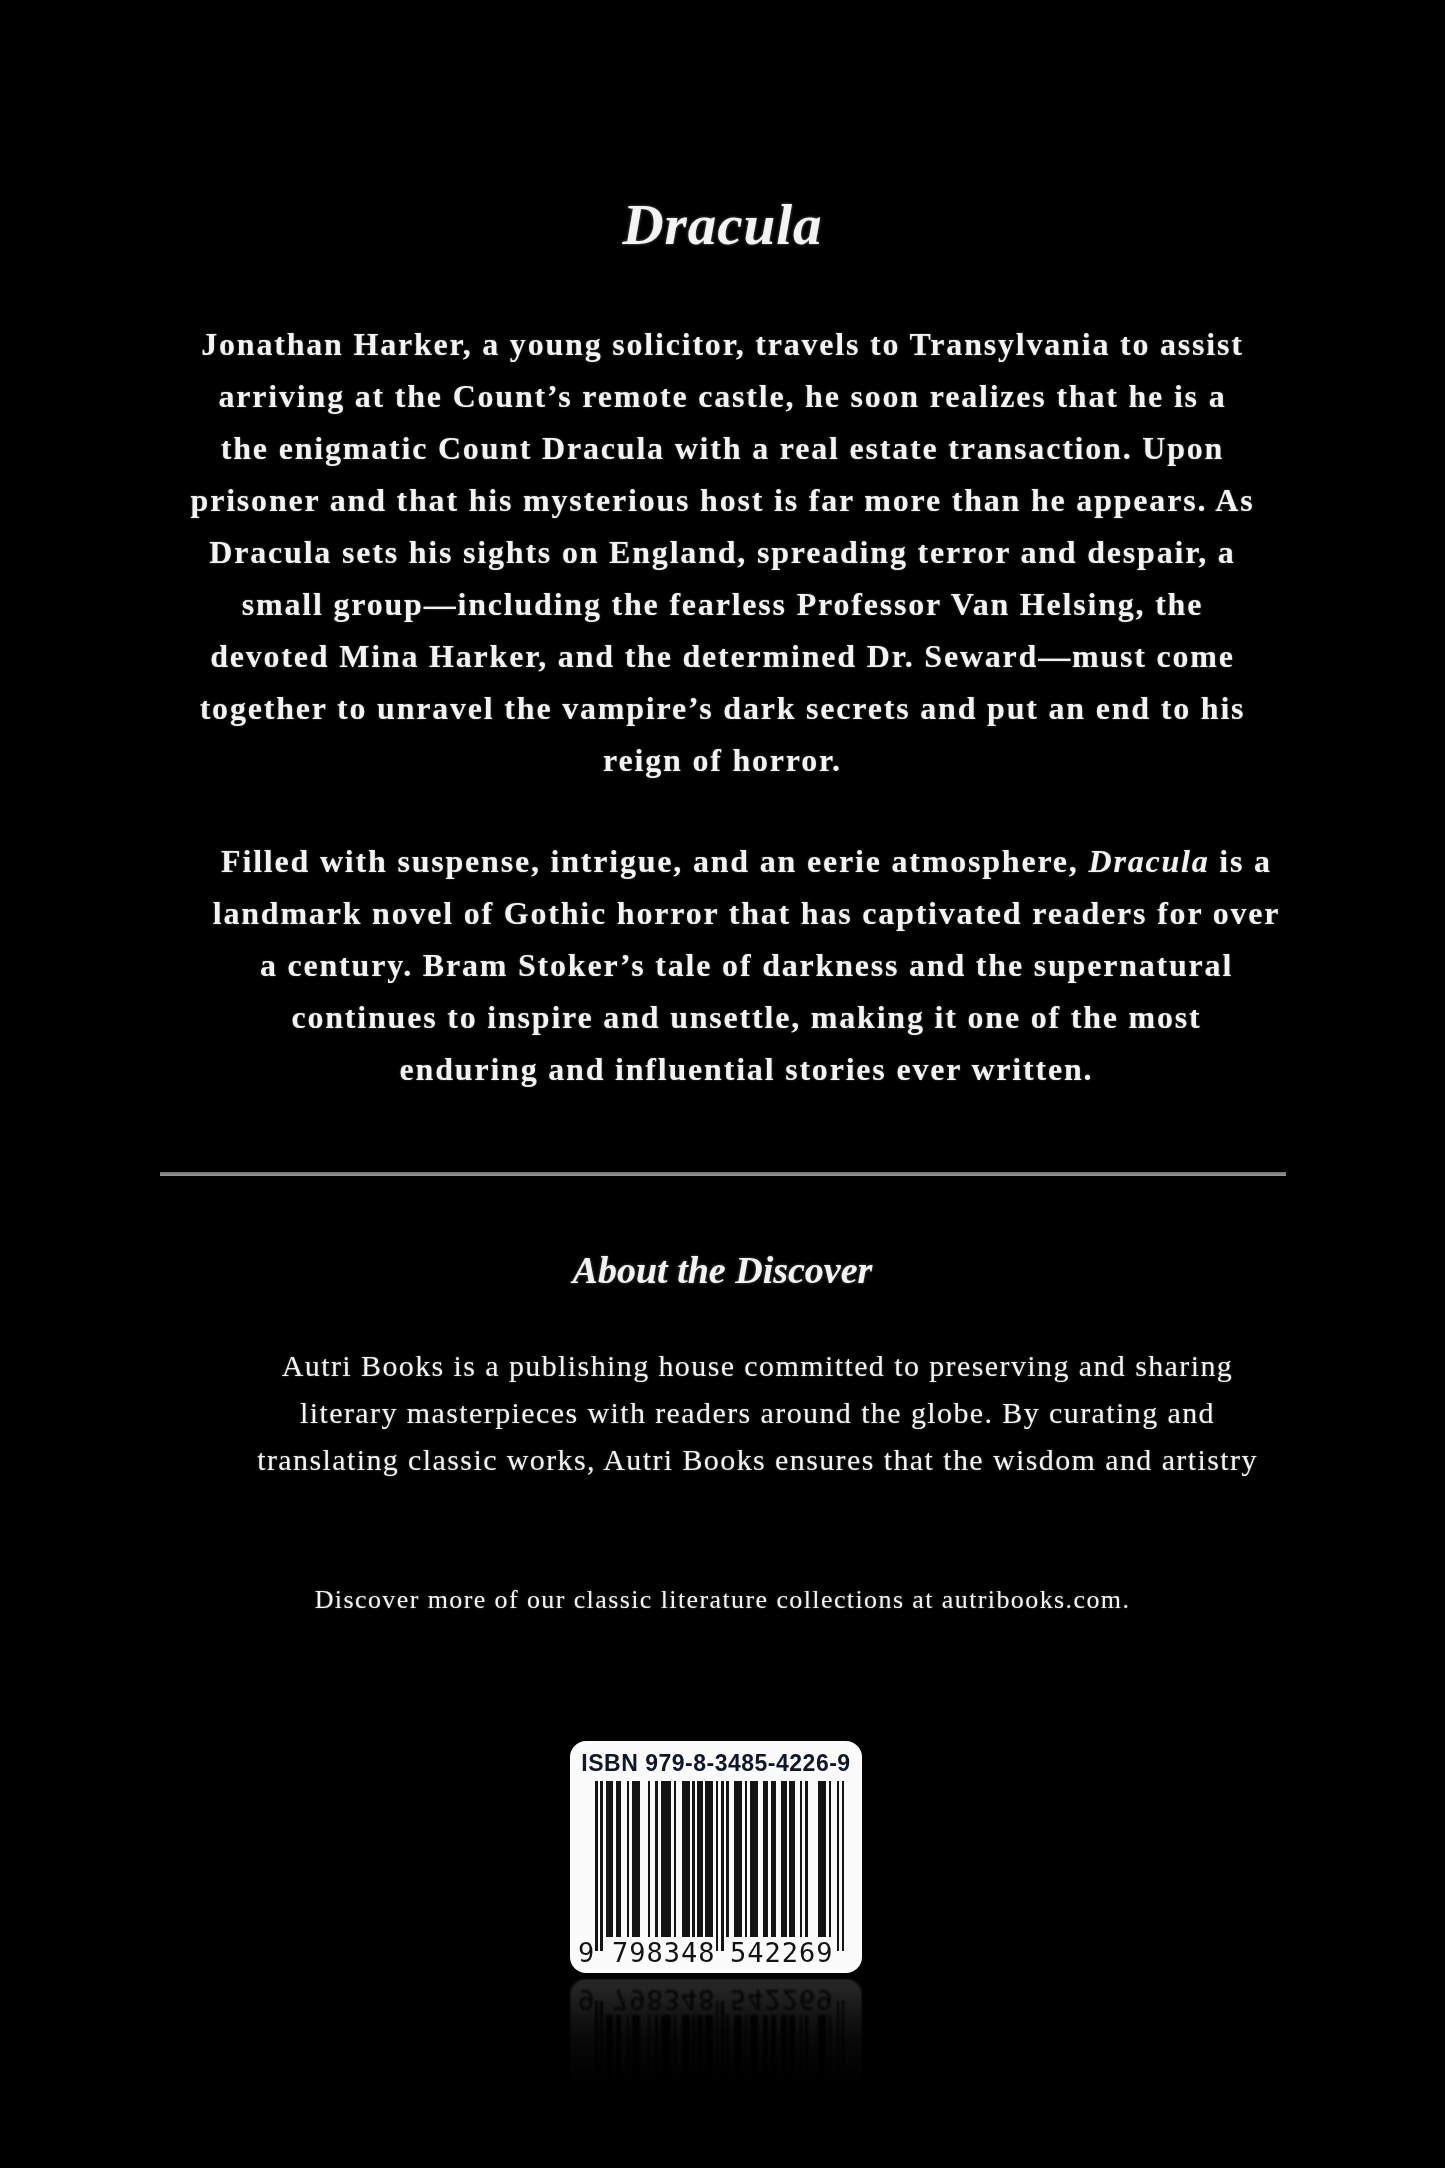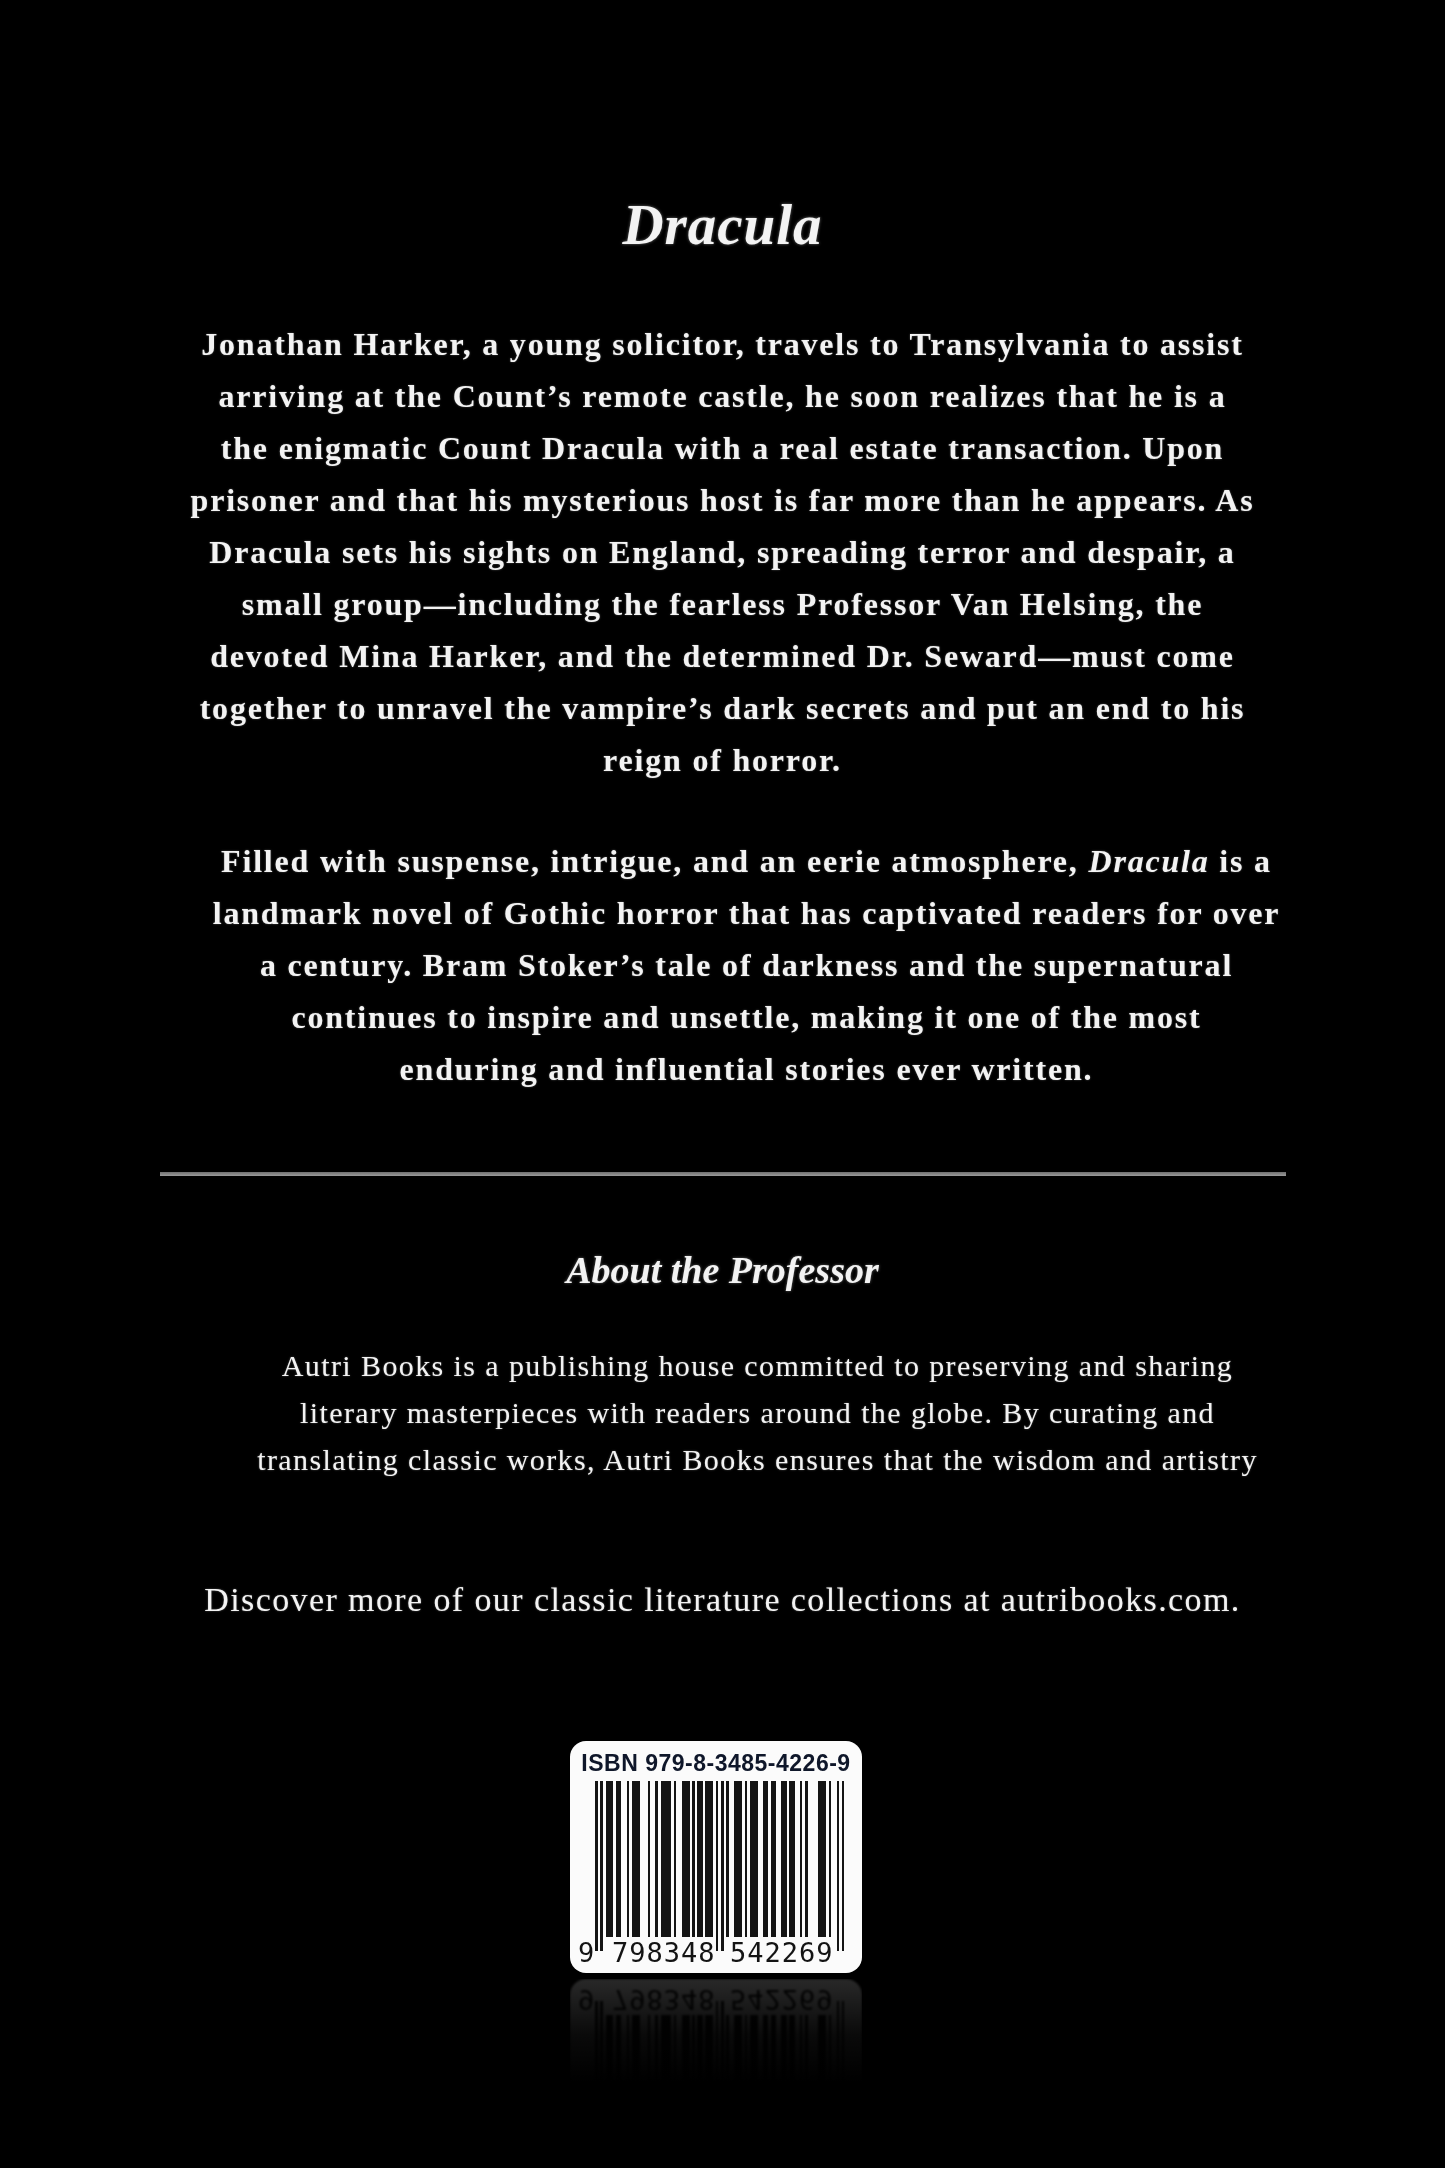--- a/index.html
+++ b/index.html
@@ -30,21 +30,21 @@
     text-shadow:0 0 3px rgba(255,255,255,.4);
   }
   .pub-body{
     position:absolute;top:1342px;left:0;width:100%;
     font-size:30px;line-height:47px;letter-spacing:1.4px;
     text-shadow:0 0 2px rgba(255,255,255,.35);
     padding-left:35px;
   }
   .discover{
     position:absolute;top:1574px;left:0;width:100%;
-    font-size:34px;line-height:52px;letter-spacing:1.4px;
+    font-size:26px;line-height:52px;letter-spacing:1.4px;
     text-shadow:0 0 2px rgba(255,255,255,.35);
   }
   
   .barcode-wrap{position:absolute;left:570px;top:1741px;width:292px;height:232px;}
   .bc-box{
     position:absolute;left:0;top:0;width:292px;height:232px;
     background:#fbfbfb;border-radius:16px;overflow:hidden;
   }
   .bc-isbn{
     position:absolute;top:9px;left:0;width:100%;text-align:center;
@@ -97,21 +97,21 @@
     <div>
         <div class="tline">landmark novel of Gothic horror that has captivated readers for over</div>
         <div class="tline">a century. Bram Stoker’s tale of darkness and the supernatural</div>
         <div class="tline">continues to inspire and unsettle, making it one of the most</div>
         <div class="tline">enduring and influential stories ever written.</div>
       </div>
   </section>
 
   <div class="divider"></div>
 
-  <h2 class="pub-heading">About the Professor</h2>
+  <h2 class="pub-heading">About the Discover</h2>
 
   <section class="pub-body">
       <div class="tline">Autri Books is a publishing house committed to preserving and sharing</div>
       <div class="tline">literary masterpieces with readers around the globe. By curating and</div>
       <div class="tline">translating classic works, Autri Books ensures that the wisdom and artistry</div>
     </section>
 
   <div class="discover tline">Discover more of our classic literature collections at autribooks.com.</div>
 
   <div class="barcode-wrap">

